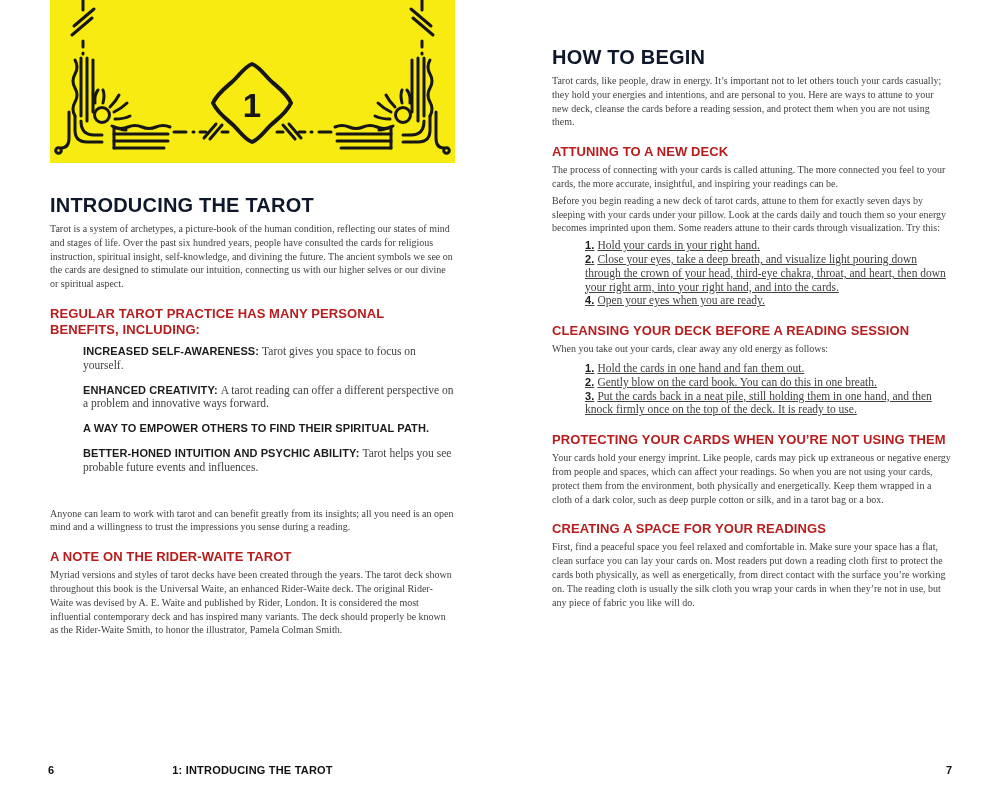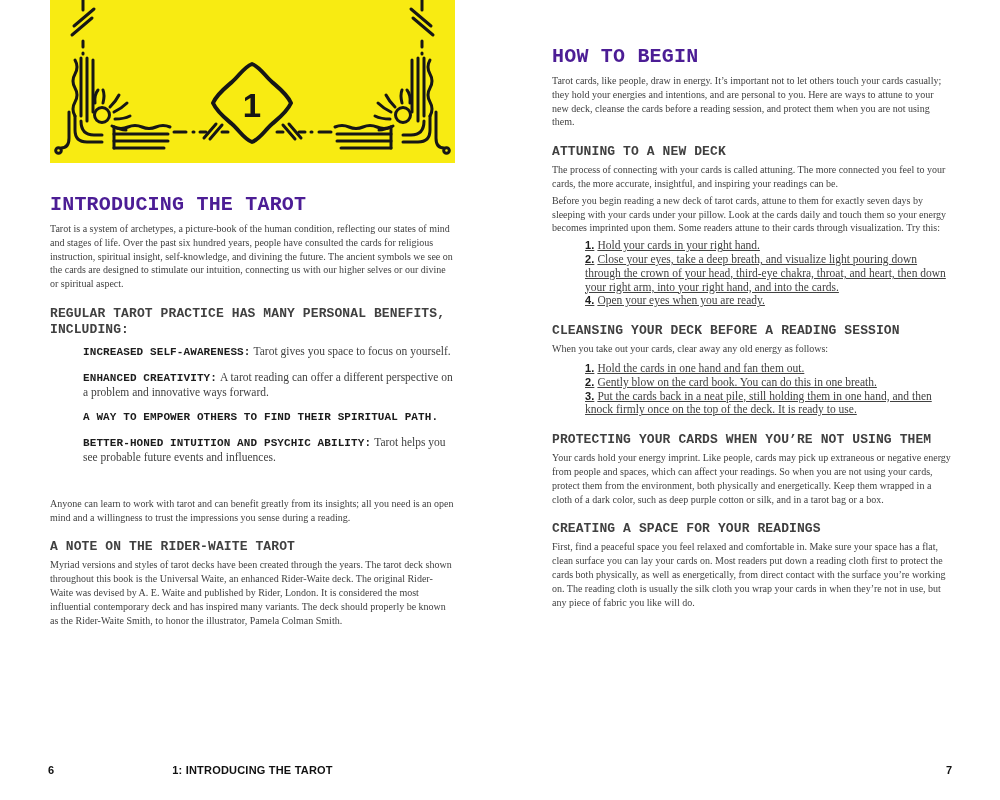--- a/index.html
+++ b/index.html
@@ -5,39 +5,39 @@
   * { margin: 0; padding: 0; box-sizing: border-box; }
   html, body { width: 1000px; height: 800px; background: #ffffff; overflow: hidden; }
   .spread { position: relative; width: 1000px; height: 800px; background: #ffffff;
             font-family: "Liberation Serif", serif; color: #414141; }
 
   .page-left  { position: absolute; left: 50px;  top: 0;    width: 405px; }
   .page-right { position: absolute; left: 552px; top: 45px; width: 400px; }
 
   .chapter-art { display: block; width: 405px; height: 163px; }
 
-  h1 { font-family: Liberation Mono, monospace; font-weight: 700;
-       font-size: 20px; letter-spacing: 0.2px; color: #4c1d95; line-height: 24px; }
+  h1 { font-family: Liberation Sans, sans-serif; font-weight: 700;
+       font-size: 20px; letter-spacing: 0.2px; color: #0f172a; line-height: 24px; }
   .page-left h1 { margin: 30px 0 5px 0; }
   .page-right h1 { margin: 0 0 5px 0; }
 
-  h2 { font-family: Liberation Mono, monospace; font-weight: 700;
-       font-size: 13px; letter-spacing: 0.1px; color: #404040;
+  h2 { font-family: Liberation Sans, sans-serif; font-weight: 700;
+       font-size: 13px; letter-spacing: 0.1px; color: #b91c1c;
        line-height: 16px; margin: 15px 0 3px 0; }
 
   p.body { font-size: 10px; line-height: 13.8px; color: #414141; }
   p.body + p.body { margin-top: 3px; }
 
   .indent-block { margin: 7px 0 0 33px; }
   .benefit { font-size: 11.5px; line-height: 13.8px; color: #414141; }
   .benefit + .benefit { margin-top: 11px; }
   .benefit .label, .step .num {
        font-family: "Liberation Sans", sans-serif; font-weight: 700;
        font-size: 11px; letter-spacing: 0.1px; color: #1c1c1c; }
-  .benefit .label { margin-right: 3px; font-family: Liberation Mono, monospace; }
+  .benefit .label { margin-right: 3px; }
 
   .steps { margin: 4px 0 0 33px; }
   .steps.flush-gap { margin-top: 6px; }
   .step { font-size: 11.5px; line-height: 13.8px; color: #414141; text-decoration: underline; }
   .step .num { margin-right: 3px; }
 
   .after-list { margin-top: 32px; }
 
   .footer-pn, .footer-chapter {
        position: absolute; top: 764px;

